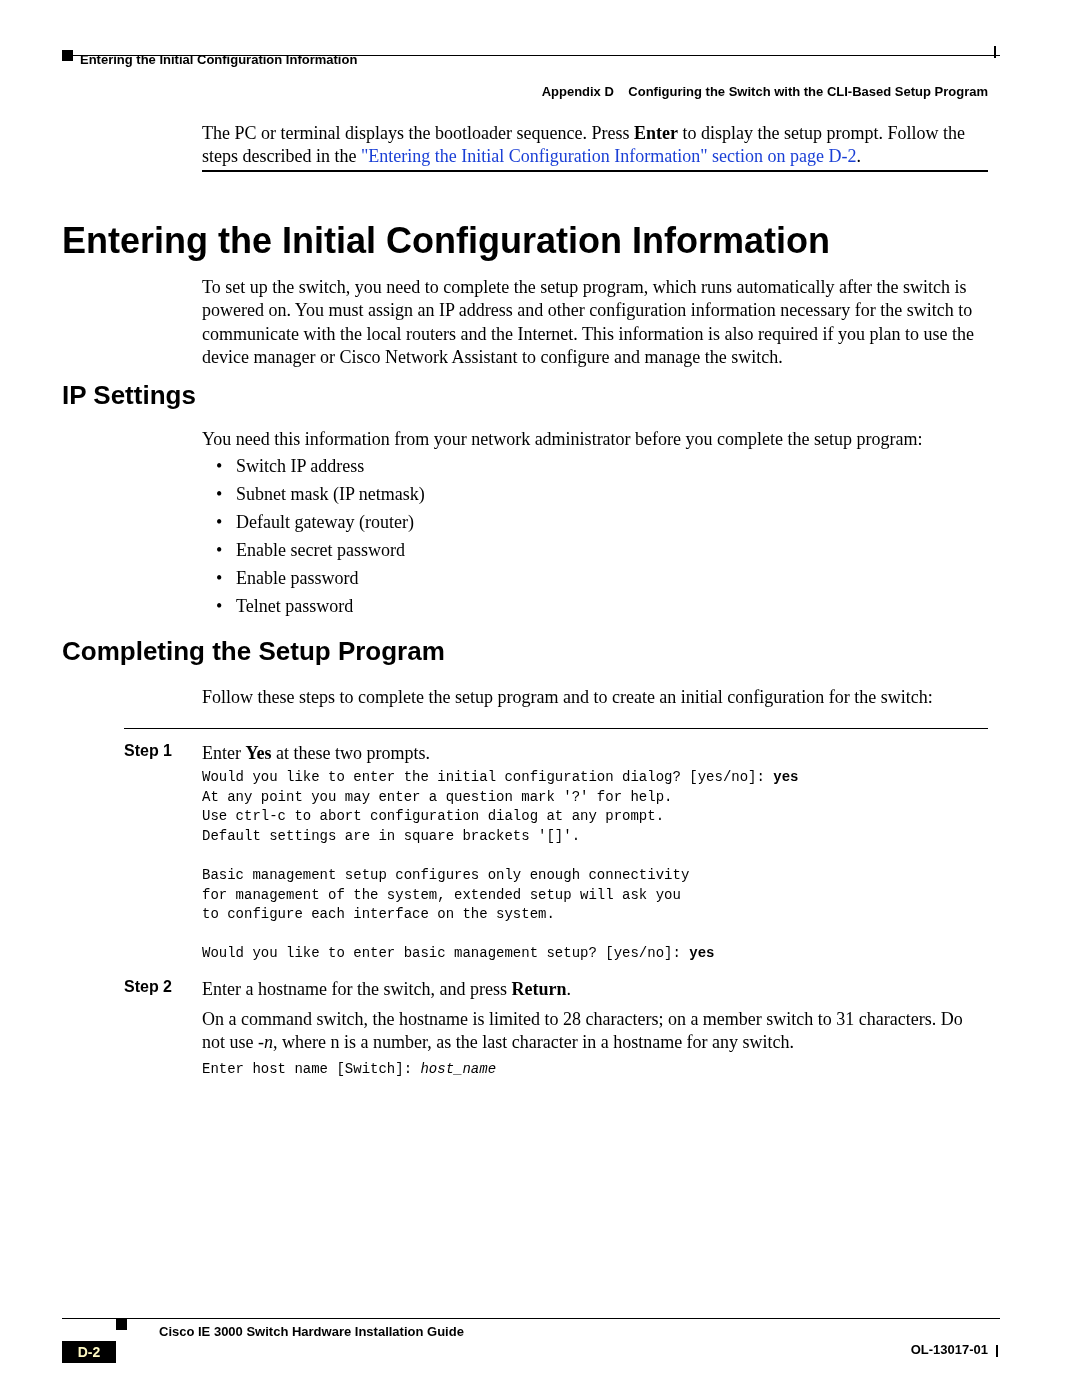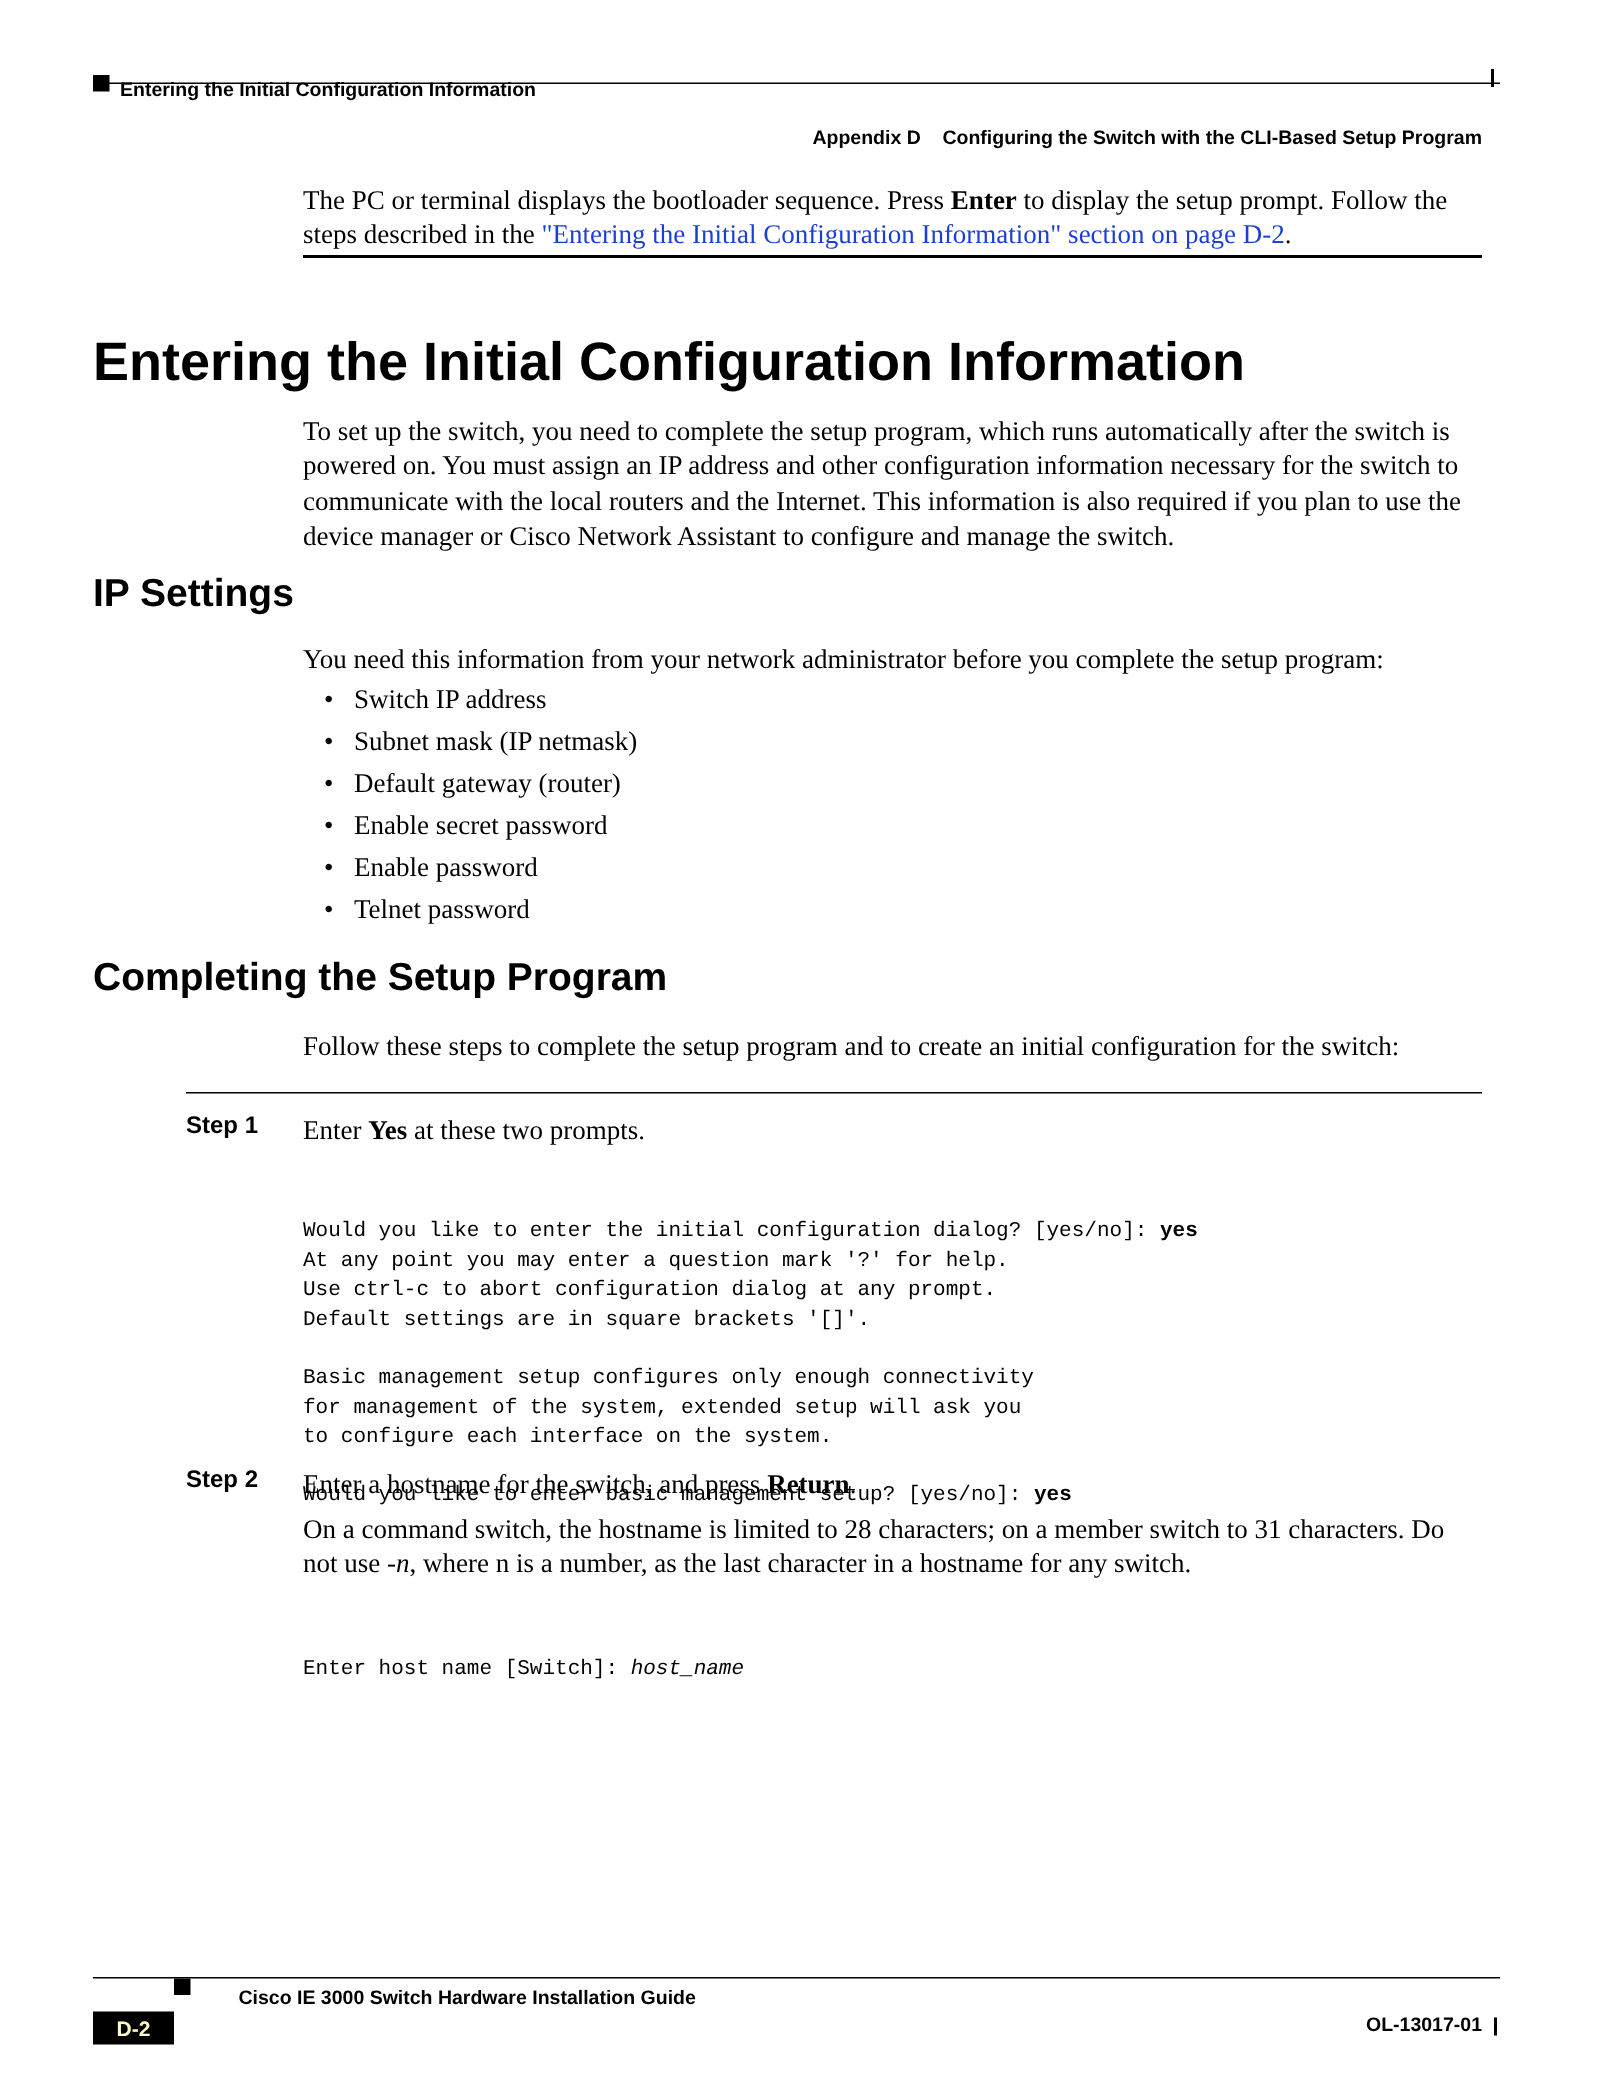--- a/index.html
+++ b/index.html
@@ -137,21 +137,20 @@
   .step1-label { top: 742px; left: 124px; }
   .step1-text { top: 742px; }
   .code-block {
     position: absolute;
     left: 202px;
     right: 92px;
     font-family: "Courier New", Courier, monospace;
     font-size: 14px;
     line-height: 1.4;
     white-space: pre;
-    margin-top: 44px;
   }
   .code1 { top: 768px; }
   .step2-label { top: 978px; left: 124px; }
   .step2-text { top: 978px; }
   .para-cmdswitch { top: 1008px; }
   .code2 { top: 1060px; }
   .italic { font-style: italic; }
   .footer-line {
     position: absolute;
     bottom: 78px;

